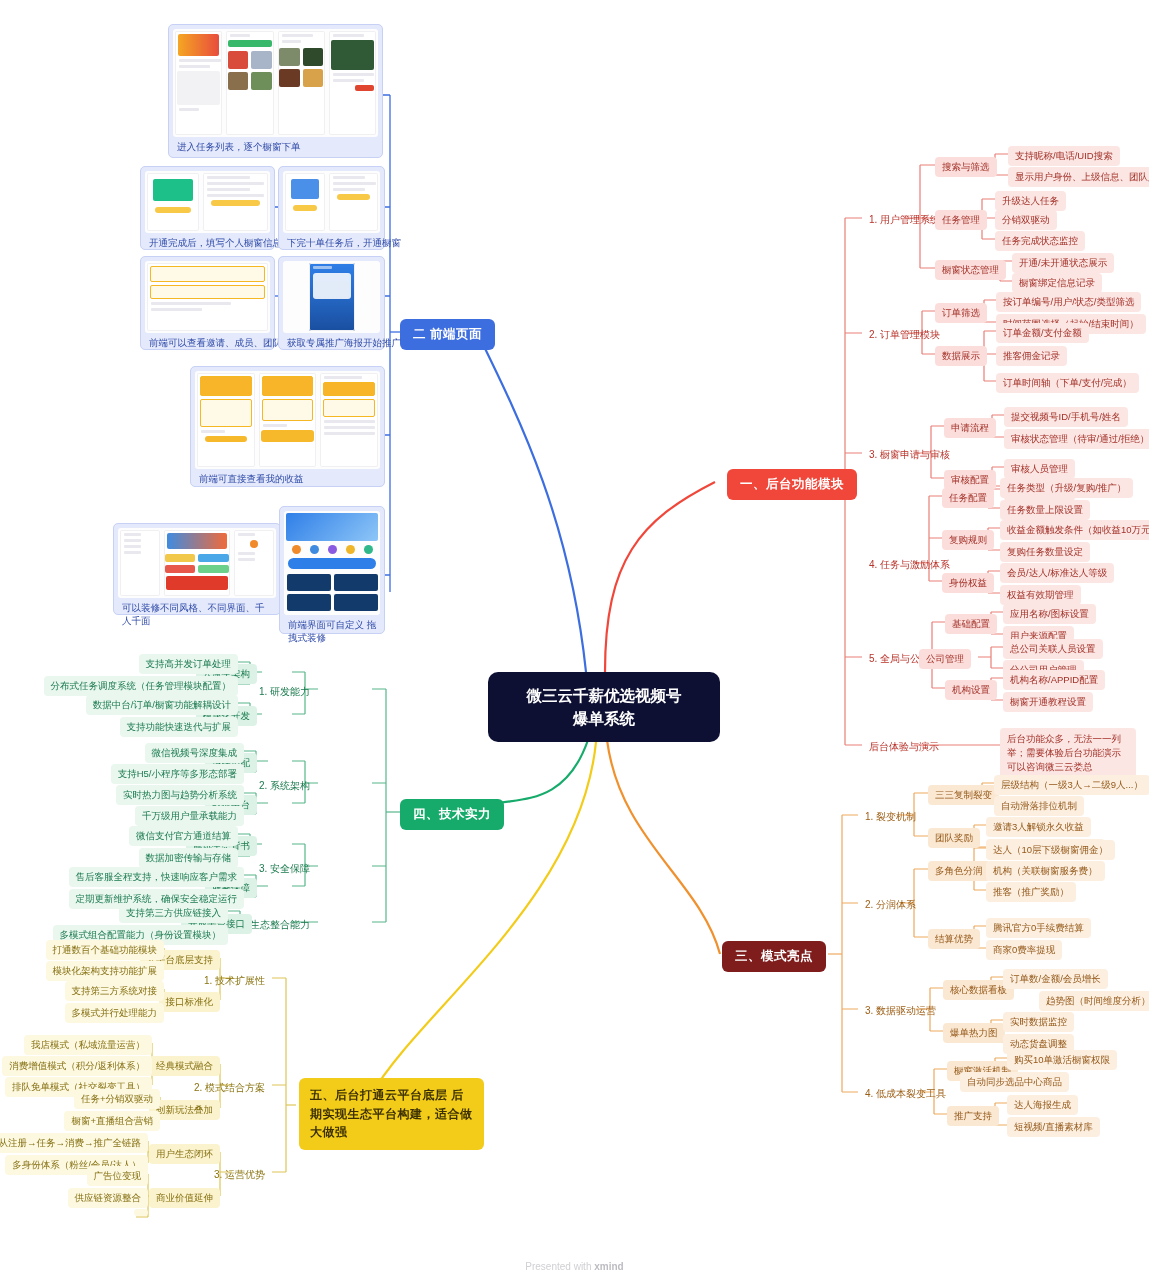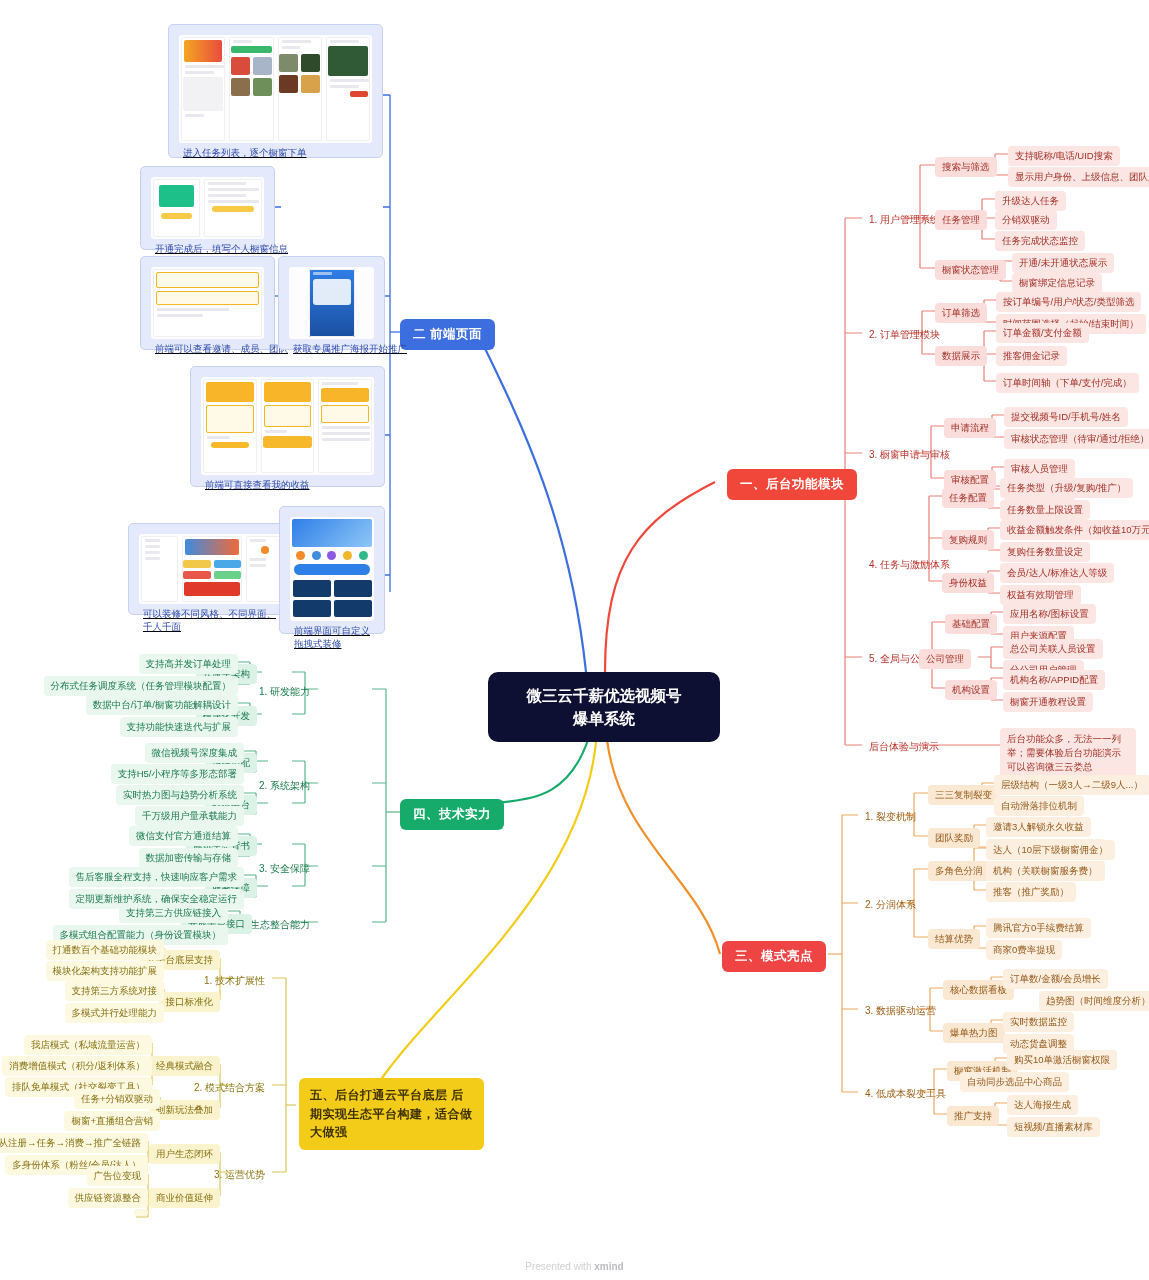--- a/index.html
+++ b/index.html
@@ -17,21 +17,21 @@
 
   
   .root { background: #0d1033; color: #ffffff; border-radius: 10px;
           font-size: 15.5px; font-weight: bold; line-height: 1.5;
           text-align: center; padding: 10px 22px; flex-direction: column; }
 
   
   .main-chip { color: #fff; font-size: 12.5px; font-weight: bold;
                padding: 7px 13px; border-radius: 6px; letter-spacing: .5px; }
   .main-chip.red    { background: #f0473a; }
-  .main-chip.orange { background: #ef4444; }
+  .main-chip.orange { background: #7f1d1d; }
   .main-chip.green  { background: #17ab6b; }
   .main-chip.blue   { background: #3d6ee0; }
   .main-chip.yellow { background: #f2cc19; color: #3d3000; font-size: 12px;
                       white-space: normal; line-height: 1.55; text-align: left;
                       display: block; padding: 8px 11px; }
 
   
   .lvl { font-size: 9.5px; padding: 3.5px 7px; border-radius: 4px; line-height: 1.35; }
   .lvl.l2 { font-size: 10px; }
   .lvl.wrap { white-space: normal; text-align: left; display: block; line-height: 1.5; }
@@ -44,21 +44,21 @@
   .or-4    { background: #fcefe0; color: #94591a; }
   .gr-2    { color: #1b7a4e; }
   .gr-3    { background: #dcf2e6; color: #1b7a4e; }
   .gr-4    { background: #e9f7ef; color: #1b7a4e; }
   .ye-2    { color: #8a7412; }
   .ye-3    { background: #fbf3cd; color: #857012; }
   .ye-4    { background: #fdf8e0; color: #857012; }
 
   
   .imgcard { position: absolute; background: #e4e9fb; border: 1px solid #c6d1f5;
-             border-radius: 5px; padding: 10px; text-decoration: underline; }
+             border-radius: 5px; padding: 4px; }
   .imgcard .shot { background: #fdfdfe; border-radius: 3px; width: 100%;
                    position: relative; overflow: hidden; display: flex; }
   .imgcard .cap { font-size: 9.5px; color: #2f4aa8; padding: 4px 3px 2px 4px;
                   line-height: 1.35; white-space: nowrap; }
   .imgcard .cap.w { white-space: normal; }
 
   
   .ph { flex: 1; margin: 2px; background: #fff; border-radius: 2px; position: relative;
         box-shadow: inset 0 0 0 1px #f0f0f3; overflow: hidden; }
   .bar { height: 3px; background: #e8e8ee; margin: 3px 4px; border-radius: 1px; }
@@ -389,20 +389,35 @@
           <div class="bar m"></div>
           <div class="bar l"></div>
           <div class="bar m"></div>
           <div class="bar l"></div>
           <div class="btn-y"></div>
         </div>
     </div>
     <div class="cap">开通完成后，填写个人橱窗信息</div>
   </div>
 
+  <div class="imgcard" style="left:278px; top:166px; width:107px; height:84px;">
+    <div class="shot" style="height:62px;">
+      <div class="ph" style="flex:.8">
+          <div class="thumb" style="background:#4a8fe8;height:20px;margin:6px"></div>
+          <div class="btn-y"></div>
+        </div>
+      <div class="ph">
+          <div class="bar m"></div>
+          <div class="bar l"></div>
+          <div class="bar m"></div>
+          <div class="btn-y"></div>
+        </div>
+    </div>
+    <div class="cap">下完十单任务后，开通橱窗</div>
+  </div>
 
   <div class="imgcard" style="left:140px; top:256px; width:135px; height:94px;">
     <div class="shot" style="height:72px;">
       <div class="ph">
           <div class="box-y" style="height:16px"></div>
           <div class="box-y" style="height:14px"></div>
           <div class="bar m"></div>
           <div class="bar s"></div>
         </div>
     </div>
@@ -438,21 +453,21 @@
           <div class="box-y" style="height:14px;background:#f8b52a"></div>
           <div class="box-y" style="height:18px"></div>
           <div class="bar l"></div>
           <div class="bar l"></div>
           <div class="bar l"></div>
         </div>
     </div>
     <div class="cap">前端可直接查看我的收益</div>
   </div>
 
-  <div class="imgcard" style="left:128px; top:523px; width:168px; height:92px;">
+  <div class="imgcard" style="left:113px; top:523px; width:168px; height:92px;">
     <div class="shot" style="height:70px;">
       <div class="ph" style="flex:.6">
           <div class="bar s"></div>
           <div class="bar s"></div>
           <div class="bar s"></div>
           <div class="bar s"></div>
         </div>
       <div class="ph">
           <div class="banner" style="background:linear-gradient(90deg,#3f8be0,#f06a3a);height:16px"></div>
           <div class="grid2">

